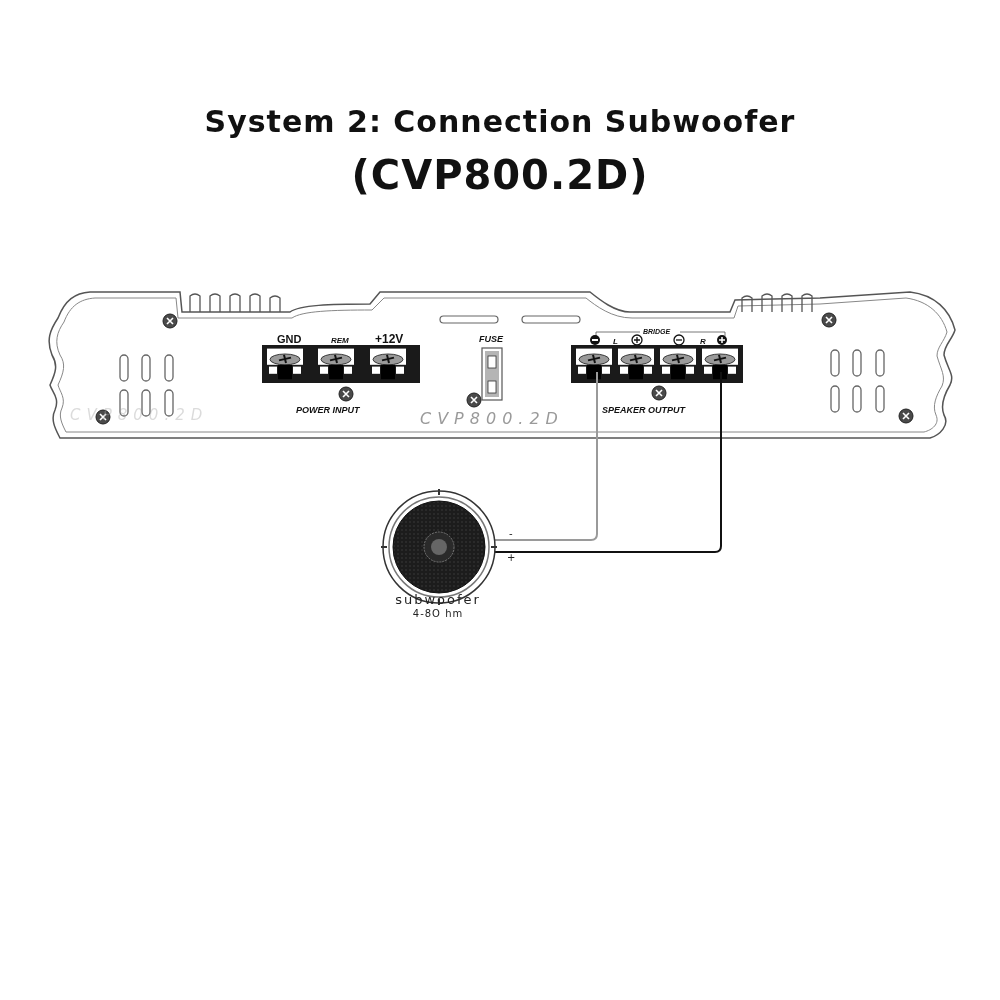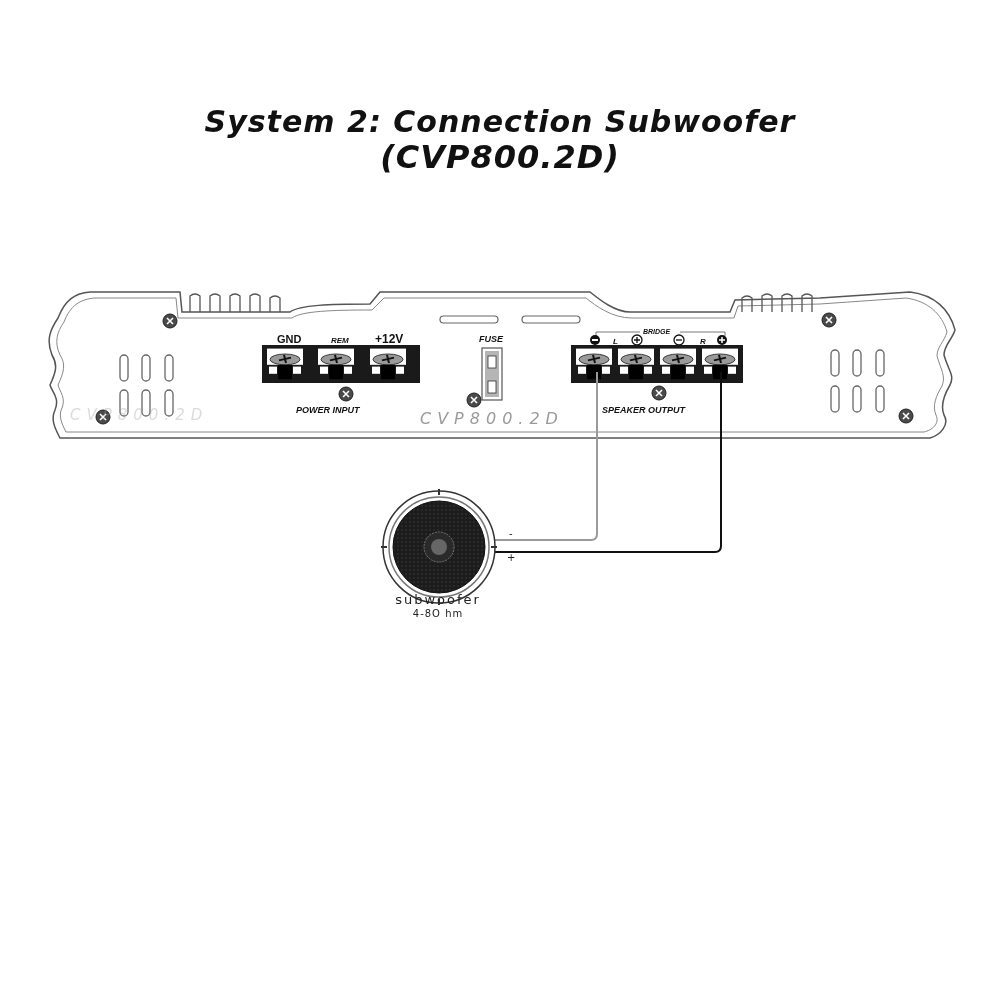--- a/index.html
+++ b/index.html
@@ -1,23 +1,23 @@
 <!DOCTYPE html>
 <html><head>
 <meta charset="utf-8">
 <style>
   html, body { margin:0; padding:0; background:#ffffff; }
   body { width:1000px; height:1000px; position:relative; overflow:hidden; font-family:"DejaVu Sans", sans-serif; }
   .title {
     position:absolute; left:0; width:1000px; text-align:center;
-    font-family:"DejaVu Sans", sans-serif; font-weight:bold; font-style:italic;
+    font-family:"DejaVu Sans", sans-serif; font-weight:bold; 
     color:#111; letter-spacing:1px;
   }
   #title-line1 { top:104px; font-size:30px; }
-  #title-line2 { top:138px; font-size:32px; }
+  #title-line2 { top:152px; font-size:40px; }
   svg.diagram { position:absolute; left:0; top:0; }
   .lbl { font-family:"Liberation Sans", sans-serif; font-weight:bold; fill:#111; }
   .lbl-it { font-family:"Liberation Sans", sans-serif; font-weight:bold; font-style:italic; fill:#111; }
   .watermark { font-family:"DejaVu Sans", sans-serif; font-style:italic; fill:#9a9a9a; letter-spacing:6px; }
   .sub-label { font-family:"DejaVu Sans", sans-serif; fill:#222; }
 </style>
 </head>
 <body>
 
 <div class="title" id="title-line1">System 2: Connection Subwoofer</div>

